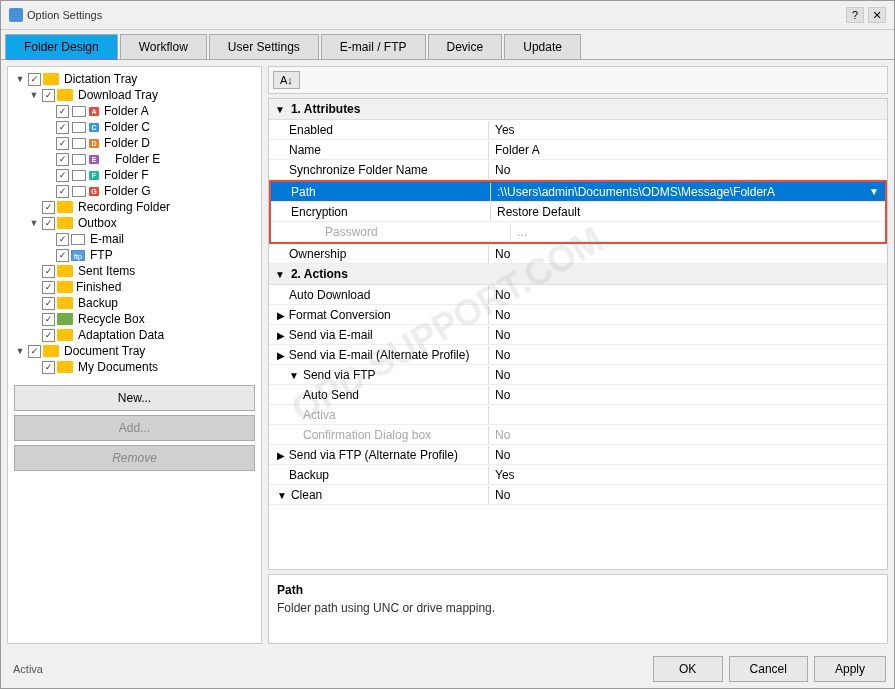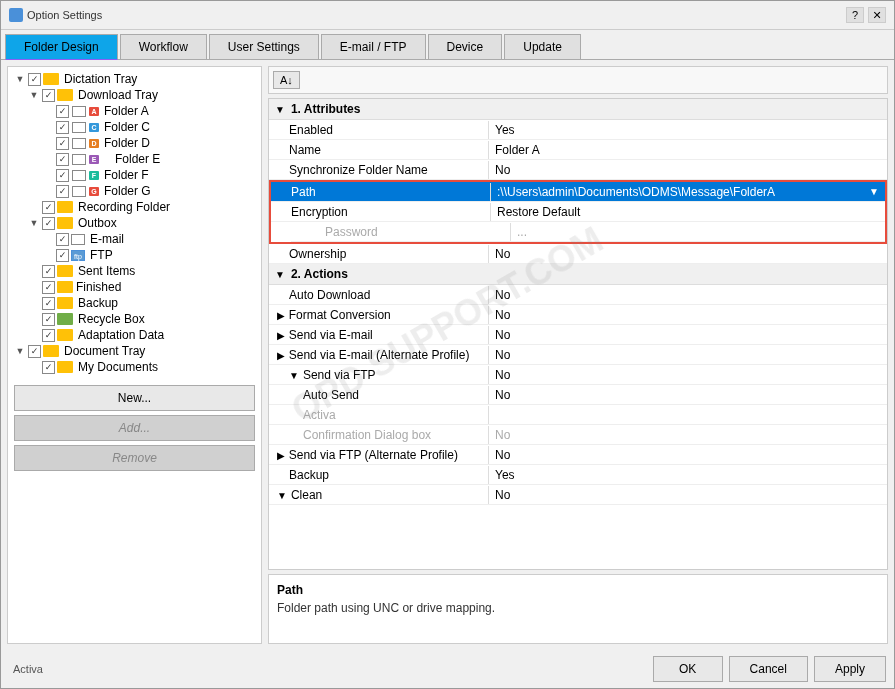--- a/index.html
+++ b/index.html
@@ -239,21 +239,21 @@
           <span class="expand-icon" style="visibility:hidden;">▶</span>
           <span class="checkbox checked"></span>
           <span style="display:inline-block;width:16px;height:12px;background:#ffc107;border-radius:1px;flex-shrink:0;"></span>
           <span class="item-label" style="margin-left:3px;">My Documents</span>
         </div>
 
       </div>
 
       <div style="padding: 6px; display: flex; flex-direction: column; gap: 4px;">
         <button class="dialog-btn" style="width:100%;">New...</button>
-        <button class="dialog-btn" style="width:100%;background:#d0d0d0;color:#888;font-style:italic;">Add...</button>
+        <button class="dialog-btn" style="width:100%;background:#d0d0d0;color:#888;">Add...</button>
         <button class="dialog-btn" style="width:100%;background:#d0d0d0;color:#888;font-style:italic;">Remove</button>
       </div>
     </div>
 
     <div class="right-panel">
 
       <div class="toolbar">
         <button class="toolbar-btn">
           <span>A↓</span>
         </button>

